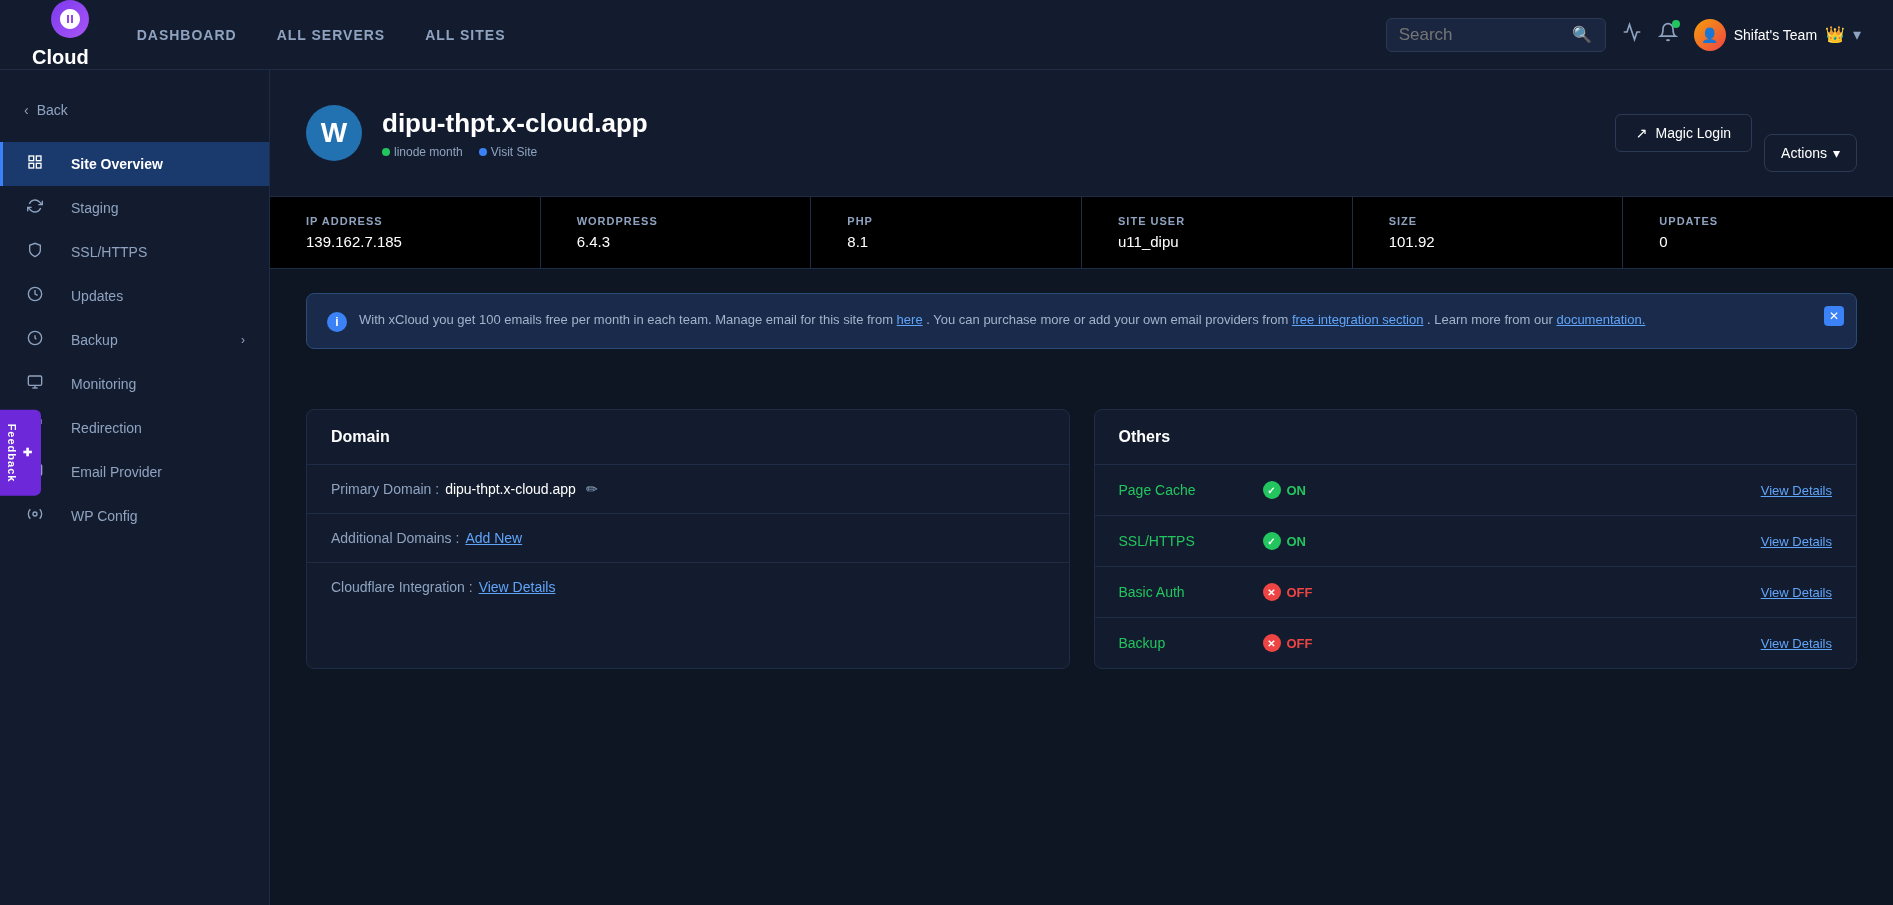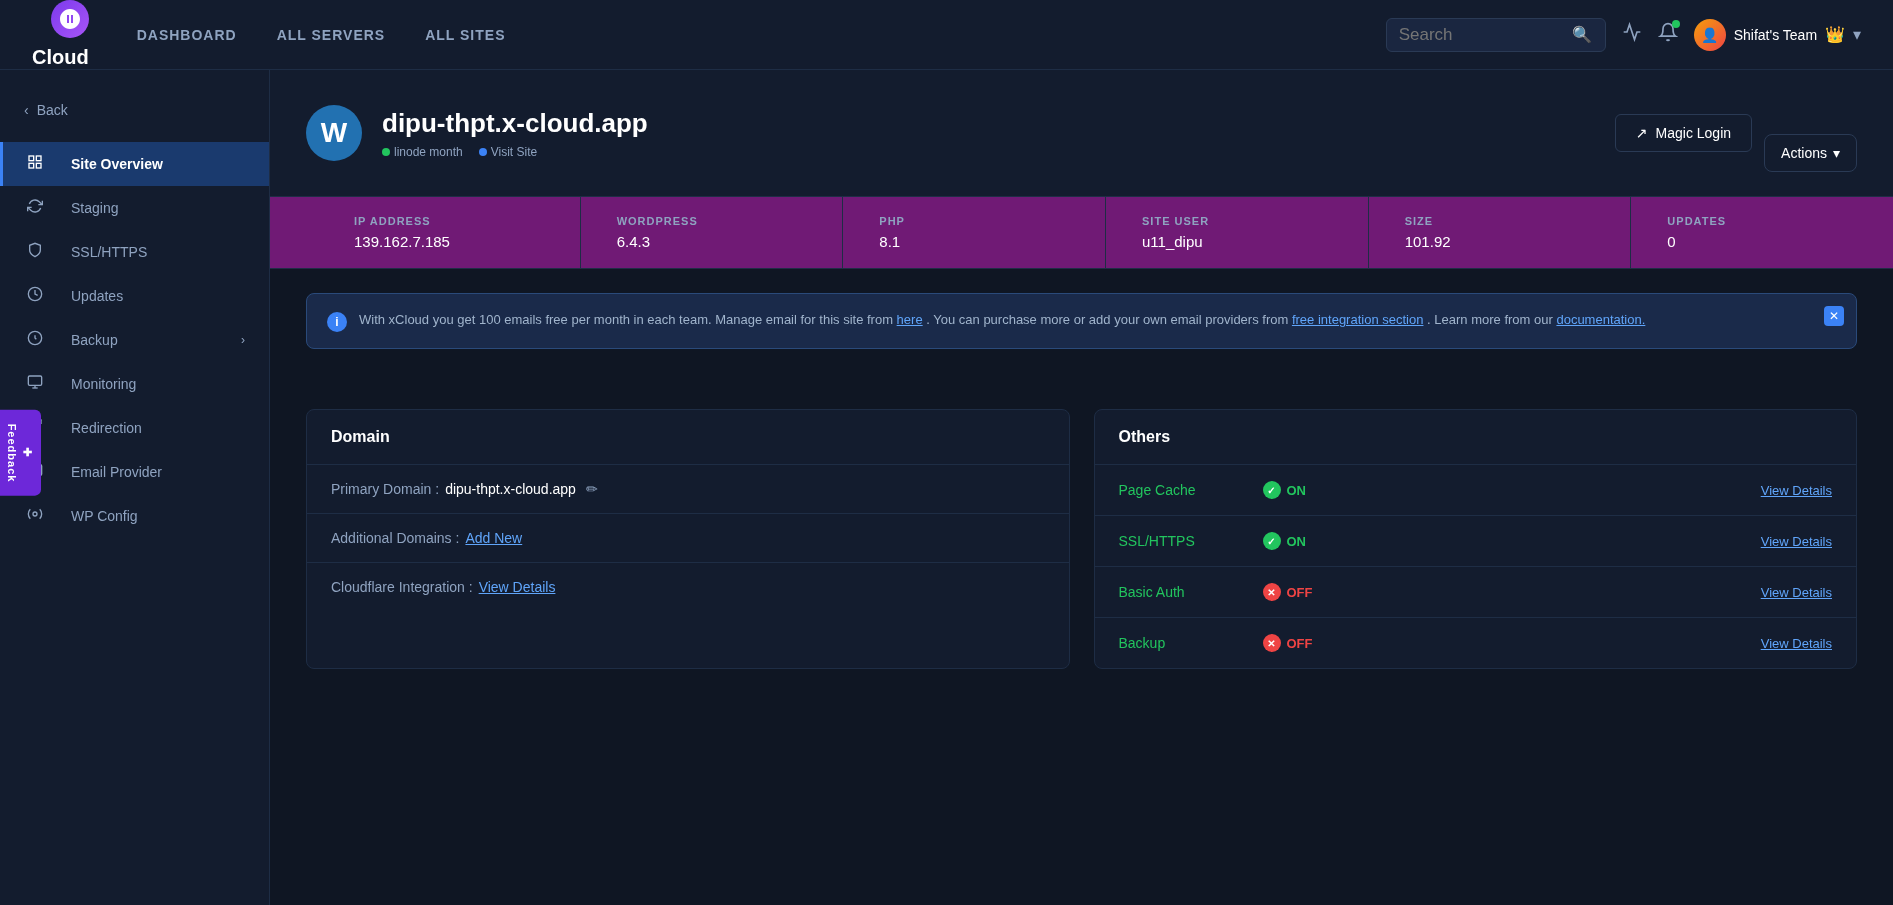--- a/index.html
+++ b/index.html
@@ -220,23 +220,22 @@
       border-radius: 8px;
       color: #fff;
       font-size: 14px;
       cursor: pointer;
       margin-top: 40px;
     }
 
     
     .stats-bar {
       display: flex;
-      background: #701a75;
+      background: #000000;
       border-bottom: 1px solid #1e2d45;
-      padding-left: 48px;
     }
     .stat-item {
       flex: 1;
       padding: 18px 36px;
       border-right: 1px solid #1e2d45;
     }
     .stat-item:last-child { border-right: none; }
     .stat-label {
       font-size: 11px;
       font-weight: 600;

